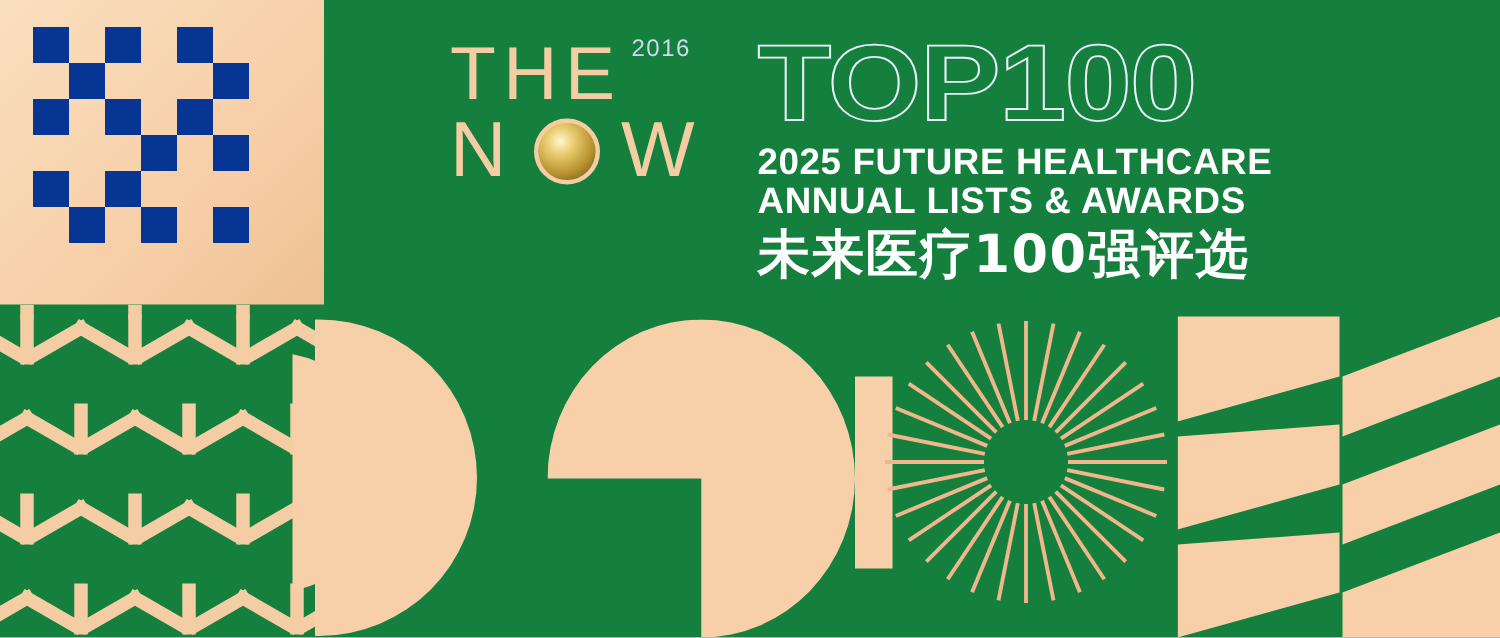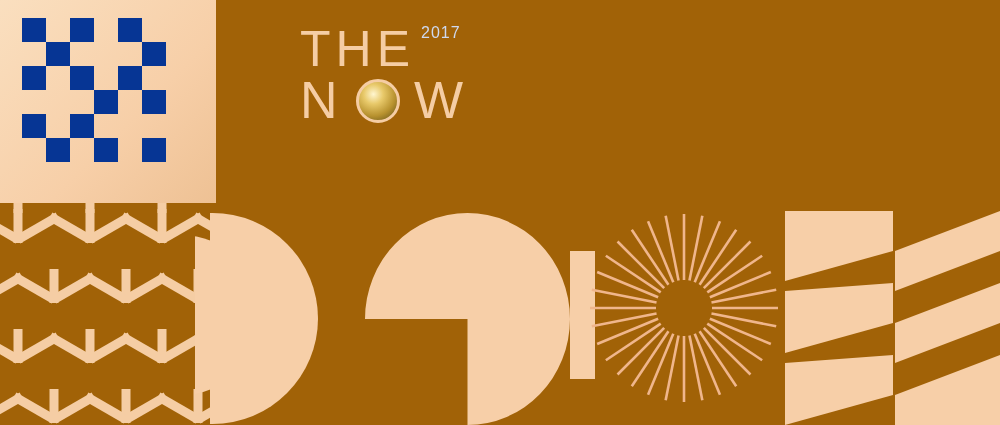--- a/index.html
+++ b/index.html
@@ -4,21 +4,21 @@
 <title>TOP100 Future Healthcare Banner</title>
 <style>
   html,body{margin:0;padding:0;background:#ffffff;}
   body{font-family:"Liberation Sans","DejaVu Sans",sans-serif;}
 
   #banner{
     position:relative;
     width:1000px;
     height:425px;
     overflow:hidden;
-    background:#a16207;
+    background:#15803d;
   }
 
   
   #checker-panel{
     position:absolute;
     left:0; top:0;
     width:216px; height:203px;
     background:linear-gradient(135deg,#fadfbf 0%,#f7cfa8 60%,#eec194 100%);
   }
   #checker-grid{
@@ -378,25 +378,31 @@
         <polygon points="110,48 215,8 215,48 110,88" fill="#f7cfa8"></polygon>
         <polygon points="110,120 215,80 215,120 110,160" fill="#f7cfa8"></polygon>
         <polygon points="110,192 215,152 215,222 110,222" fill="#f7cfa8"></polygon>
       </g>
     </svg>
   </div>
 
   <div id="logo-block">
     <div id="logo-the-row">
       <span class="logo-word" id="logo-the">THE</span>
-      <span id="logo-year">2017</span>
+      <span id="logo-year">2016</span>
     </div>
 
     <div id="logo-now-row">
       <span class="logo-word" id="logo-n">N</span>
       <span id="logo-orb"></span>
       <span class="logo-word" id="logo-w">W</span>
     </div>
 
   </div>
 
+  <div id="title-block">
+    <div id="top100">TOP100</div>
+    <div class="en-line" id="en-line-1">2025 FUTURE HEALTHCARE</div>
+    <div class="en-line" id="en-line-2">ANNUAL LISTS &amp; AWARDS</div>
+    <div id="cn-title">未来医疗100强评选</div>
+  </div>
 
 </div>
 
 </body></html>

